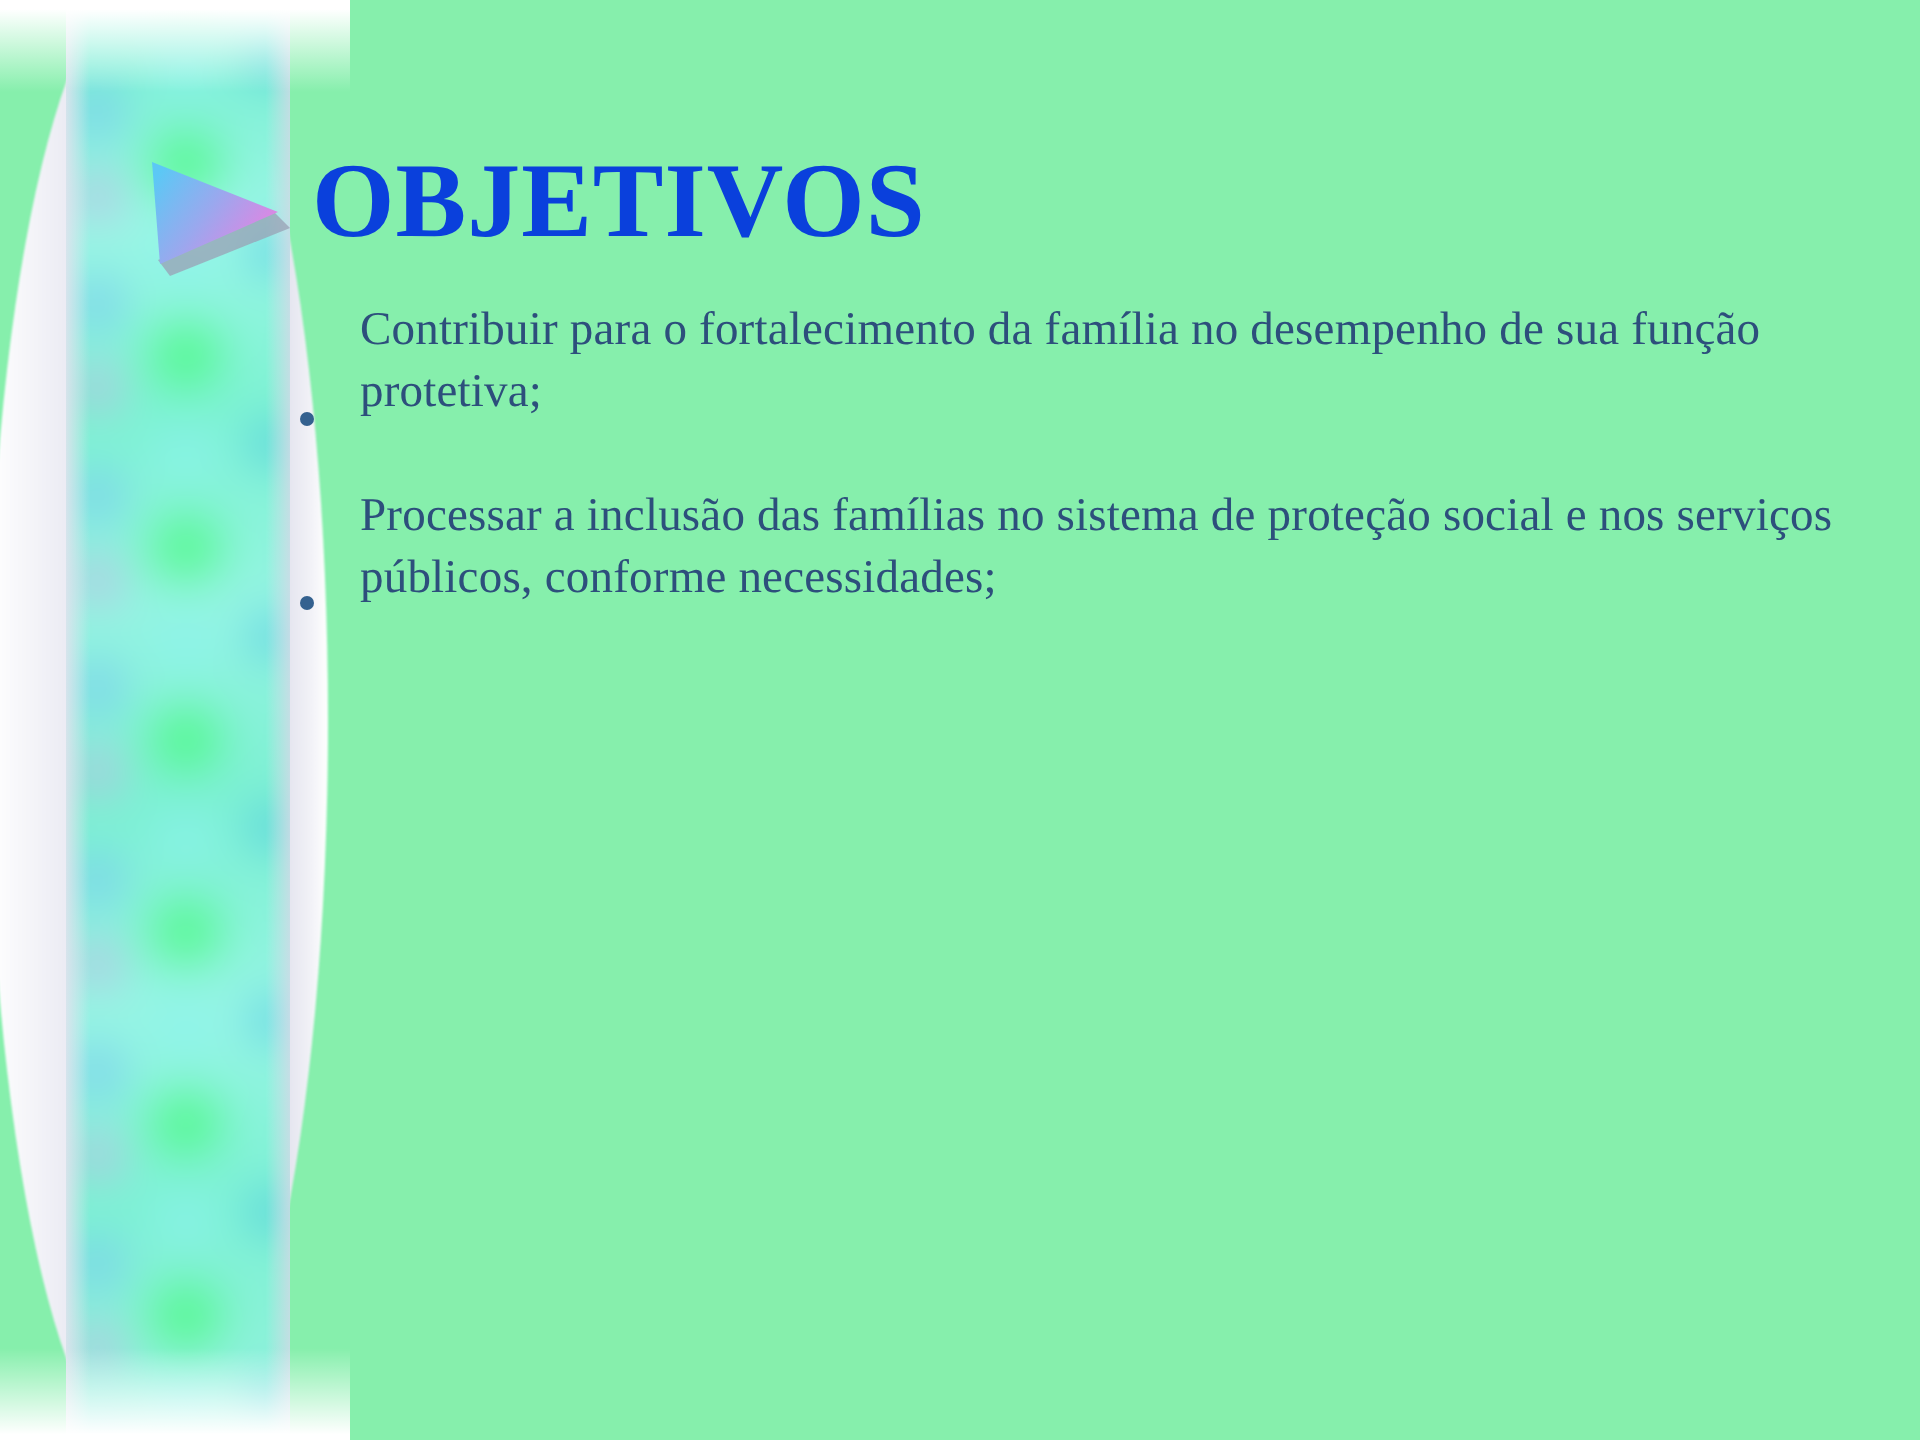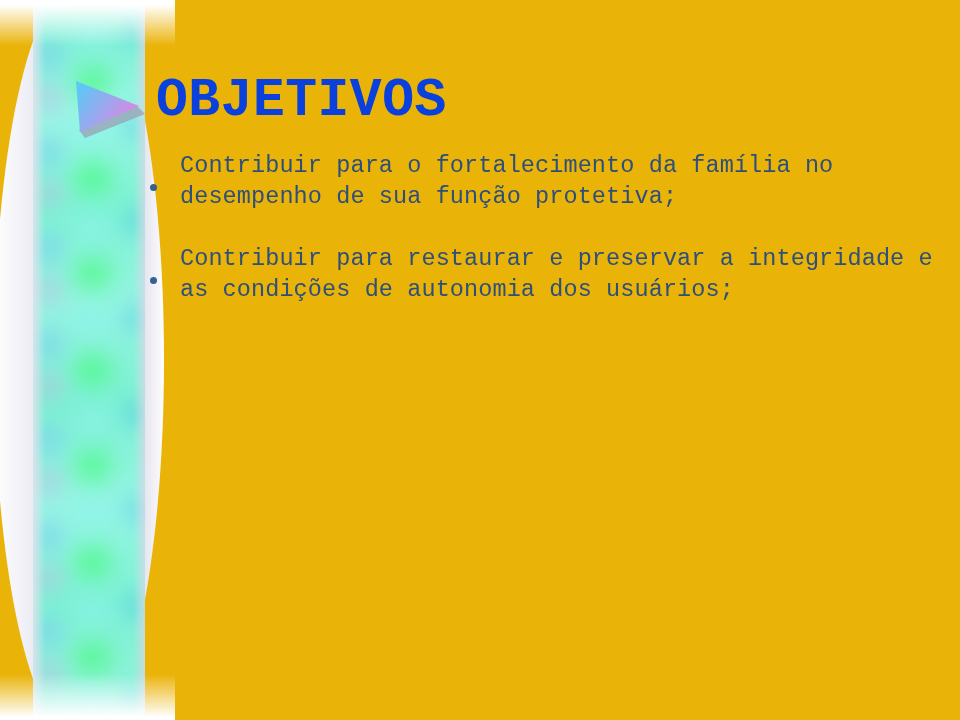--- a/index.html
+++ b/index.html
@@ -6,23 +6,23 @@
   html, body {
     margin: 0;
     padding: 0;
     background: #ffffff;
   }
 
   #slide {
     position: relative;
     width: 960px;
     height: 720px;
-    background: #eab308;
+    background: #86efac;
     overflow: hidden;
-    font-family: Liberation Mono, monospace;
+    font-family: Liberation Serif, serif;
   }
 
   
 
   .deco-column {
     position: absolute;
     left: 0;
     top: 0;
     width: 175px;
     height: 720px;
@@ -174,21 +174,21 @@
   .bullet-list {
     position: absolute;
     left: 150px;
     top: 150px;
     width: 800px;
   }
 
   .bullet-item {
     position: relative;
     display: flex;
-    align-items: center;
+    align-items: flex-end;
     margin-bottom: 30px;
   }
 
   .bullet-dot {
     flex: 0 0 auto;
     width: 7px;
     height: 7px;
     border-radius: 50%;
     background: #34618f;
     margin-top: 13px;
@@ -239,24 +239,24 @@
 
   <div class="title">OBJETIVOS</div>
 
   <div class="bullet-list">
 
     <div class="bullet-item">
       <span class="bullet-dot"></span>
       <span class="bullet-text">Contribuir para o fortalecimento da família no desempenho de sua função protetiva;</span>
     </div>
 
-
     <div class="bullet-item">
       <span class="bullet-dot"></span>
-      <span class="bullet-text">Contribuir para restaurar e preservar a integridade e as condições de autonomia dos usuários;</span>
-    </div>
+      <span class="bullet-text">Processar a inclusão das famílias no sistema de proteção social e nos serviços  públicos, conforme necessidades;</span>
+    </div>
+
 
 
 
 
   </div>
 
 </div>
 
 </body></html>

